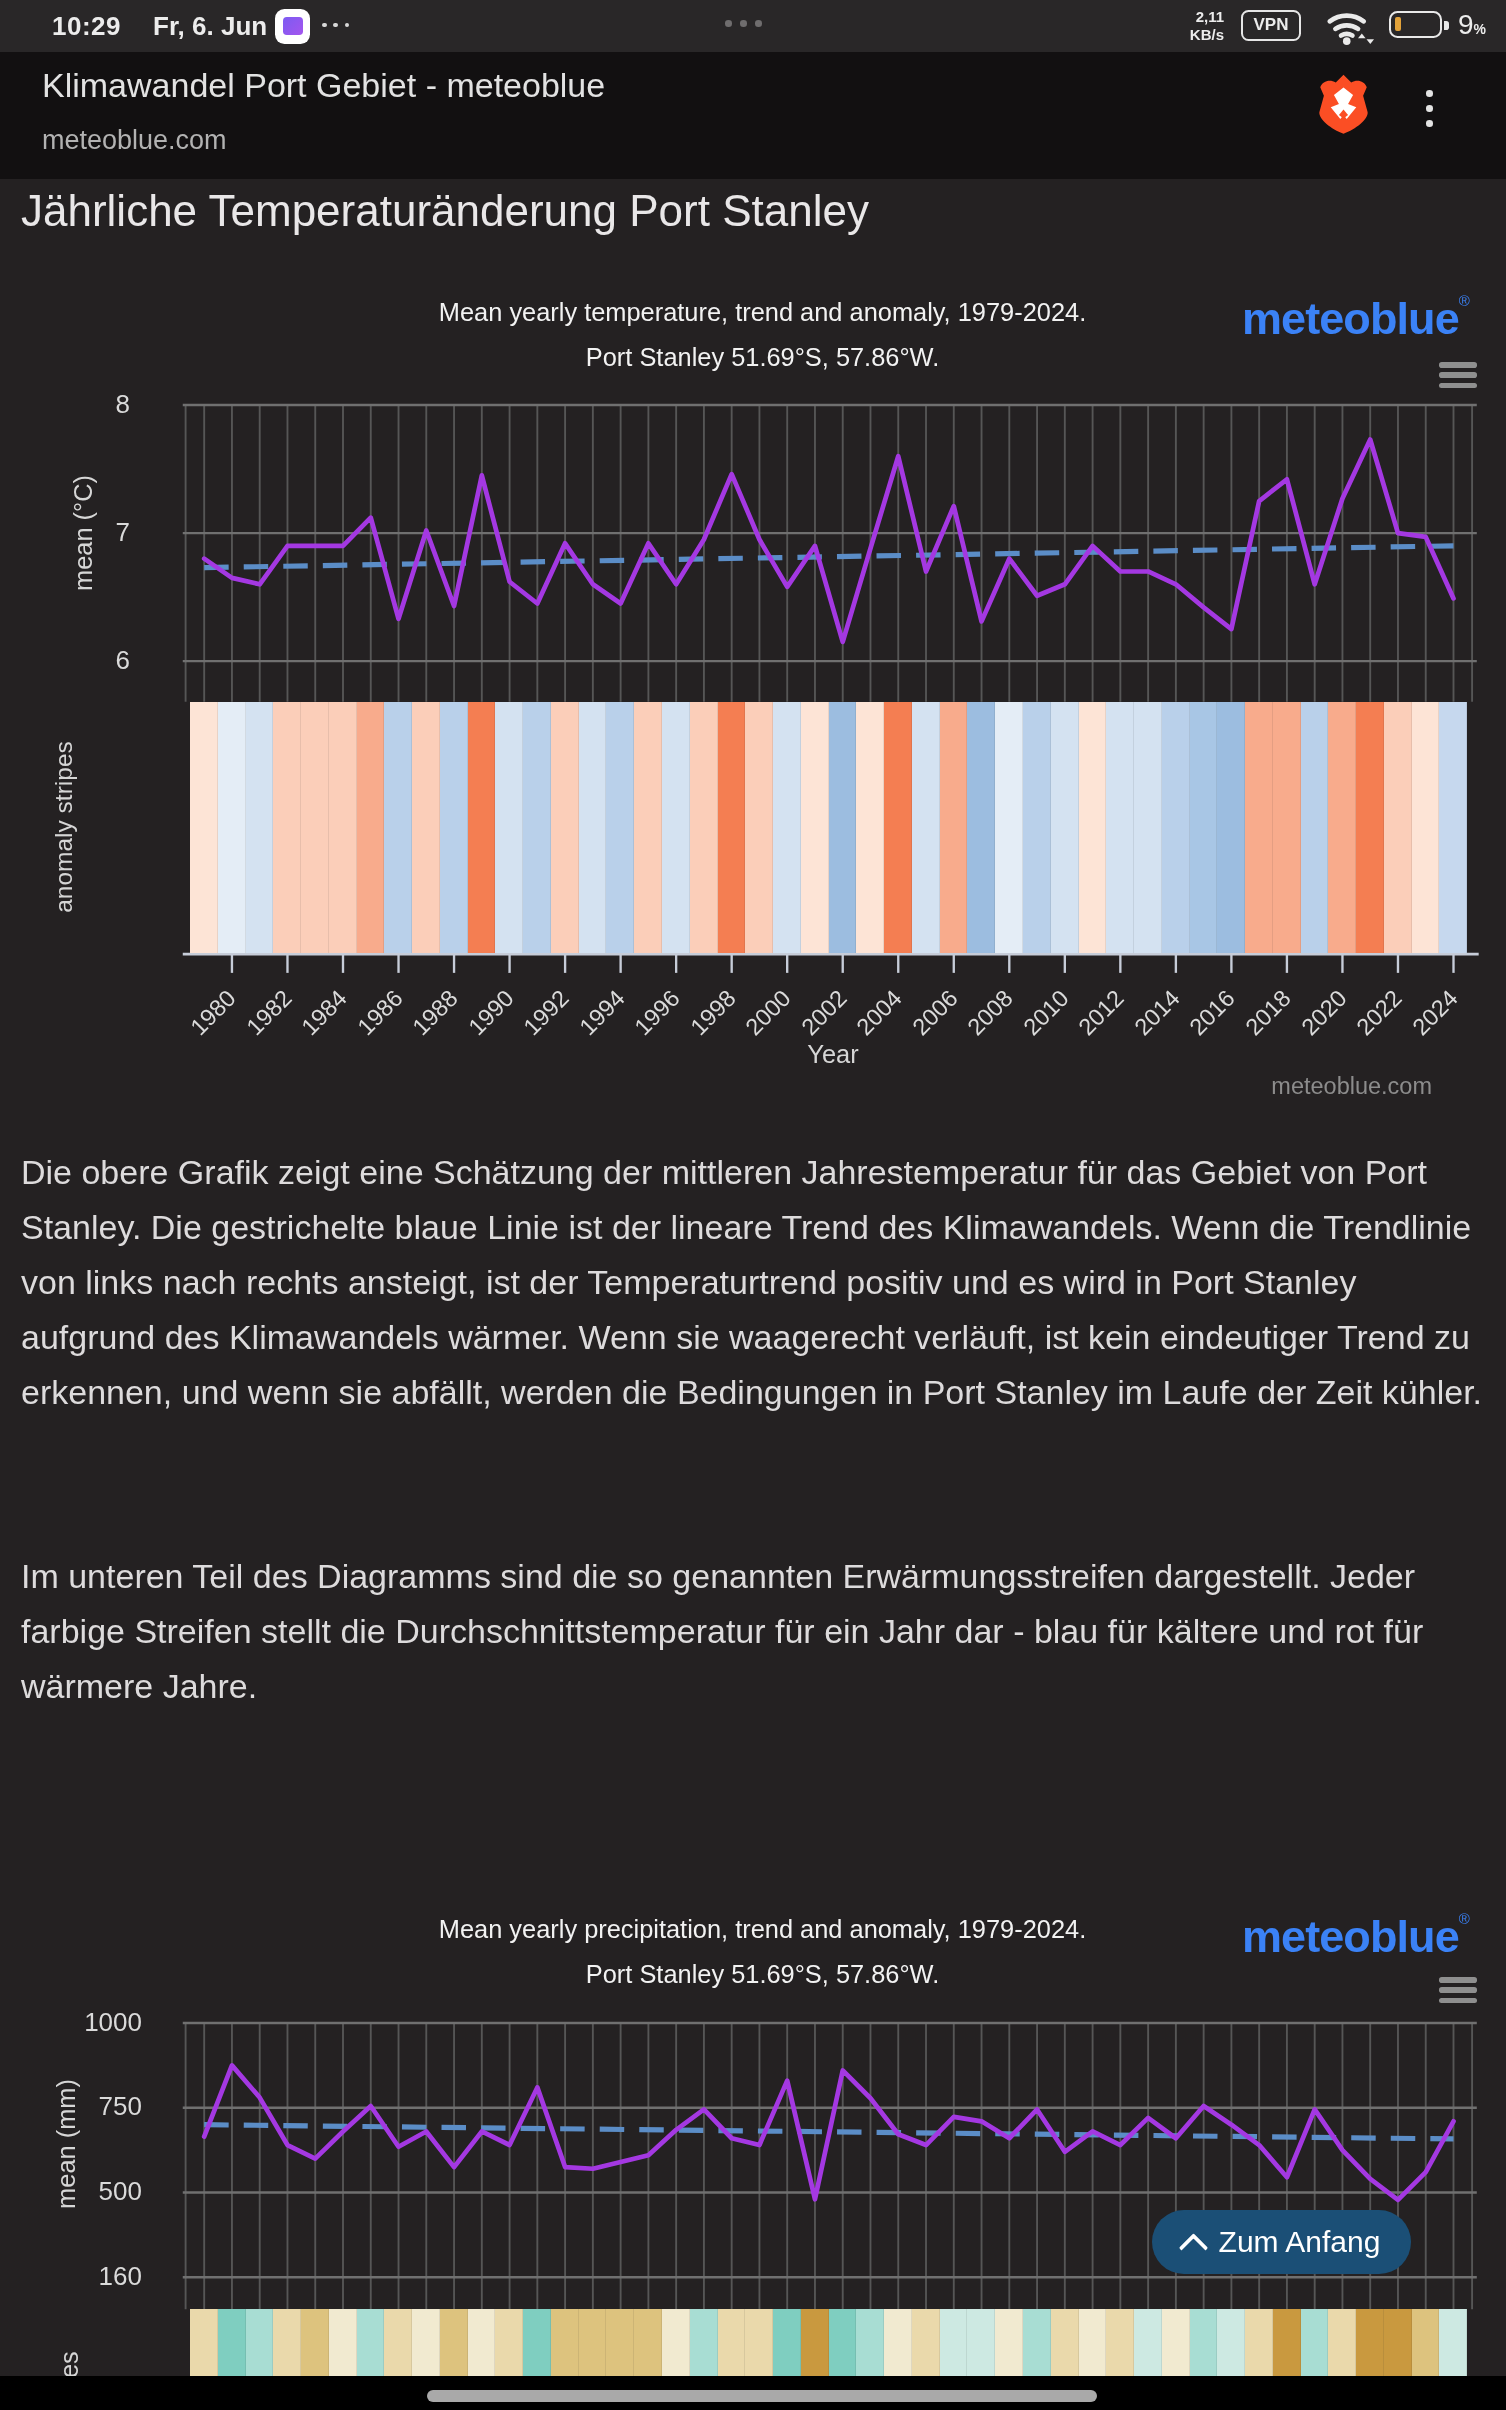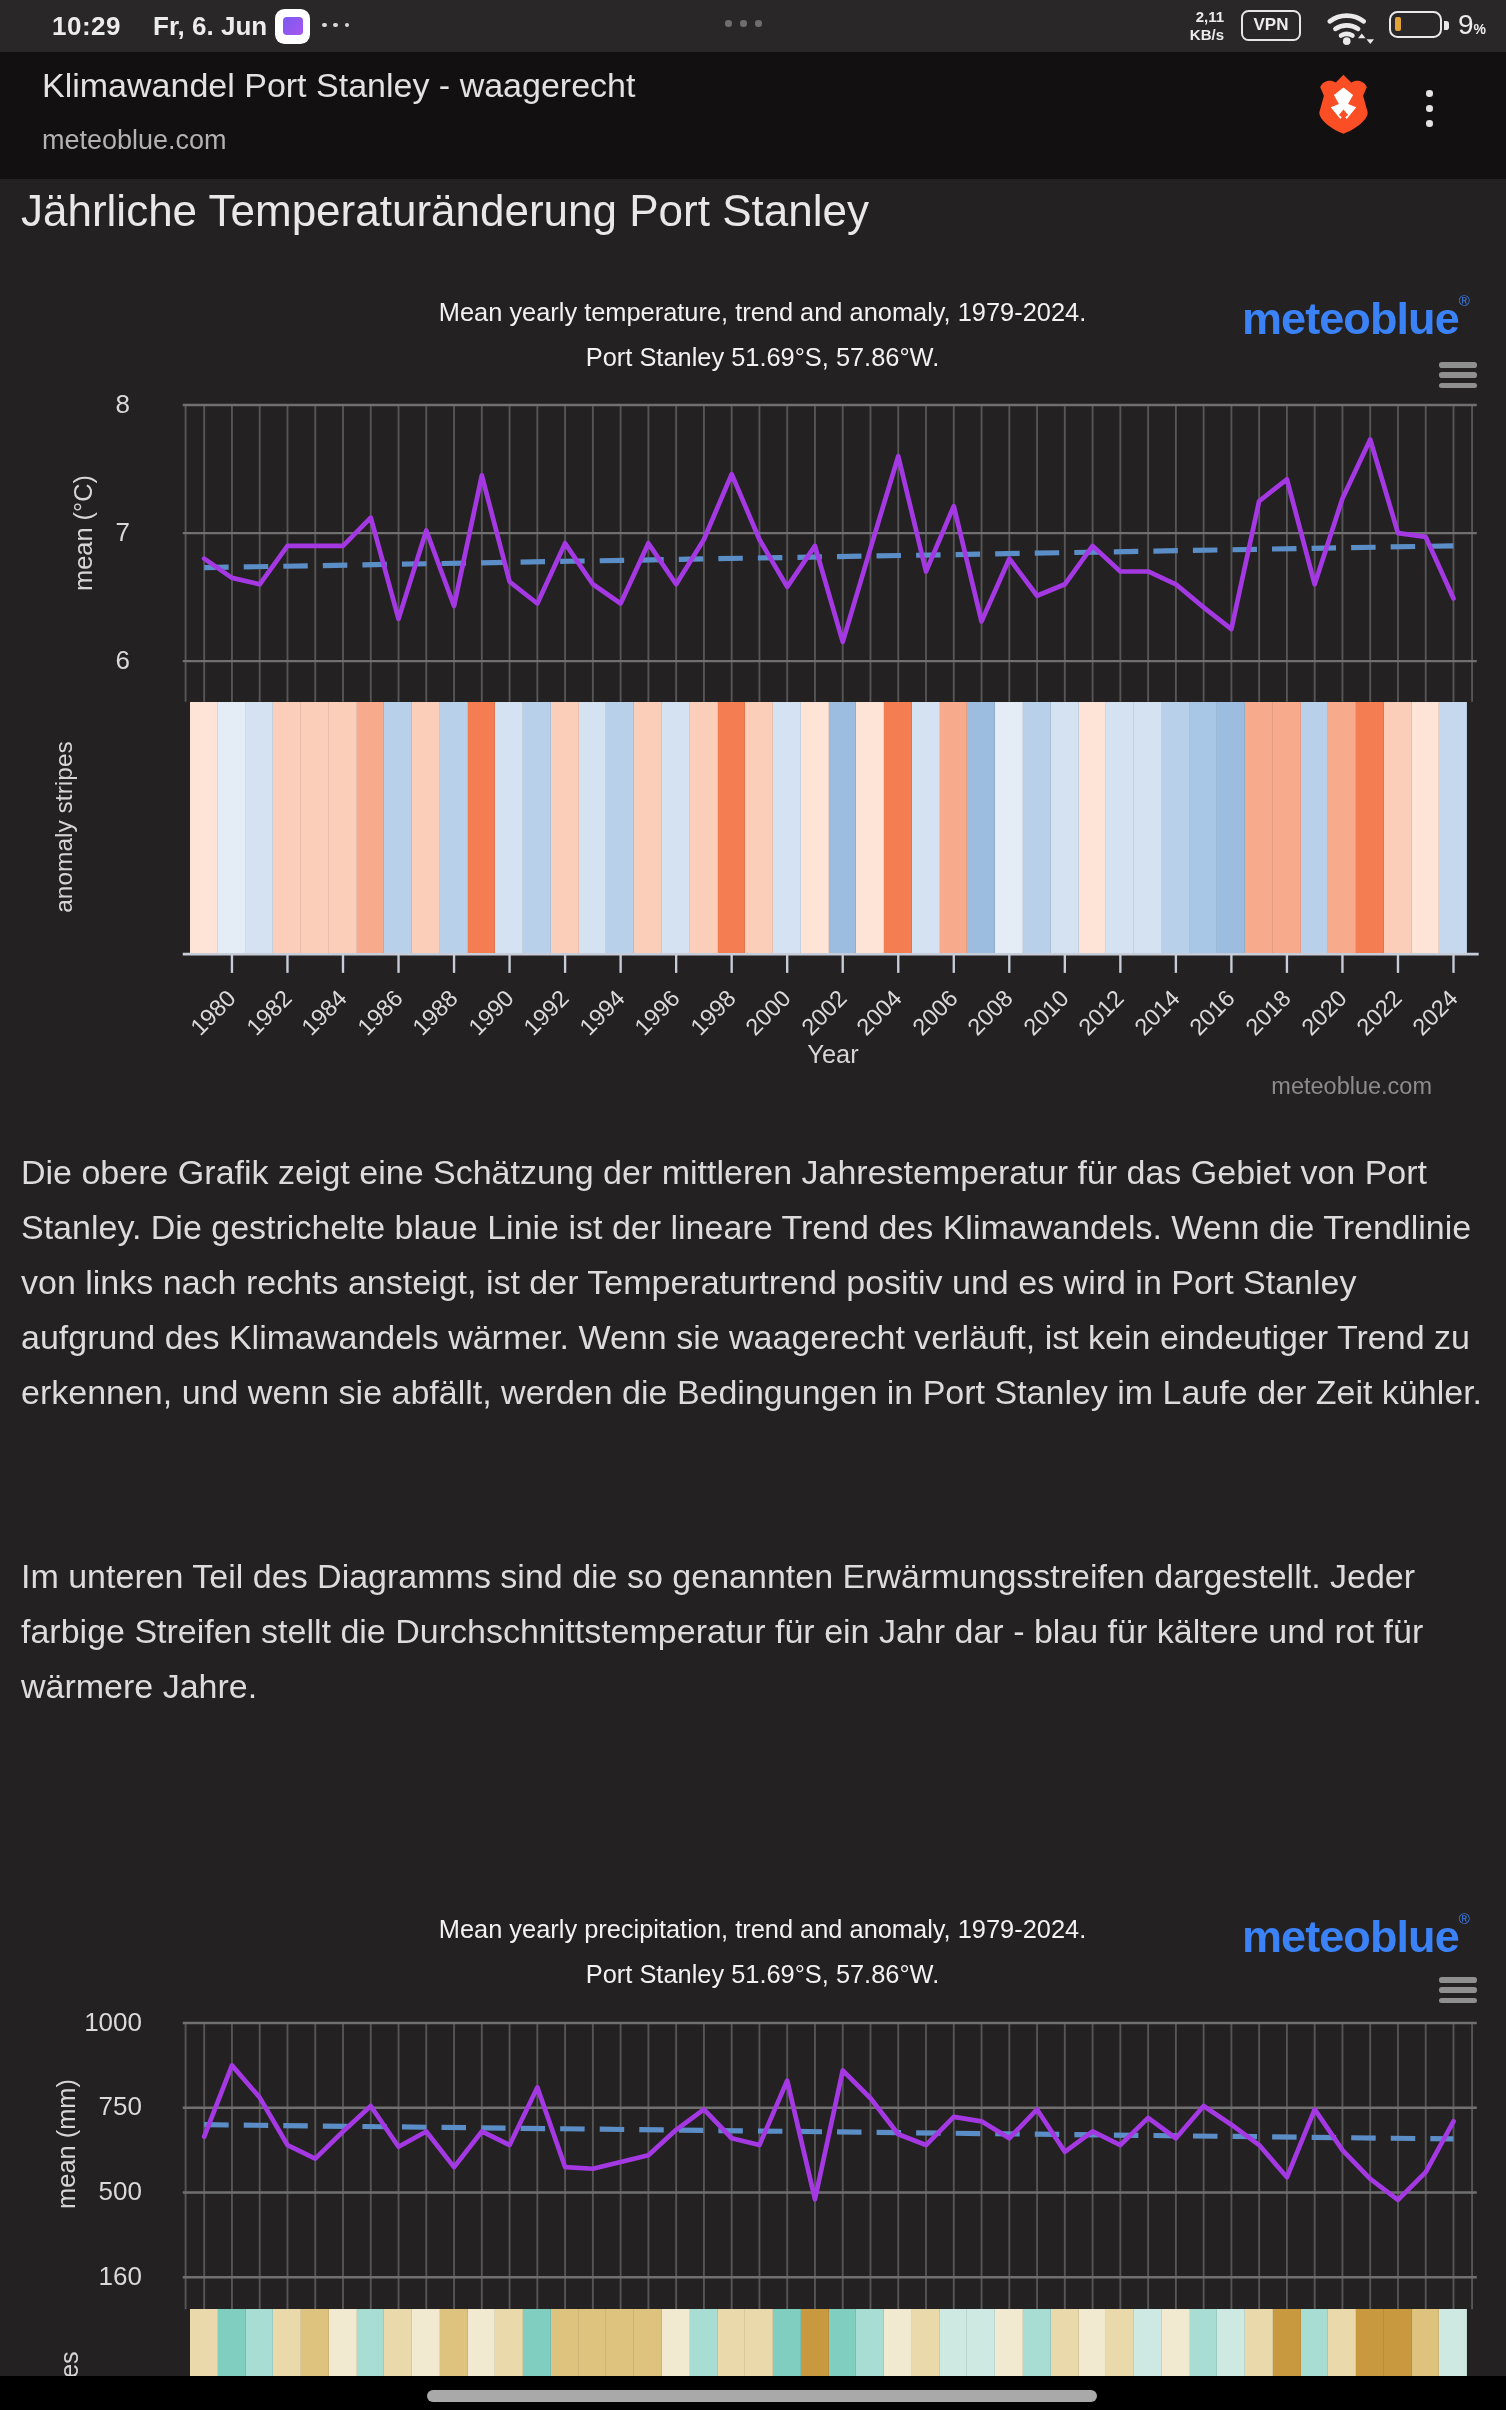--- a/index.html
+++ b/index.html
@@ -113,21 +113,21 @@
     <span class="abs sb-batt-body">
       <i class="abs sb-batt-fill"></i>
     </span>
     <i class="abs sb-batt-tip"></i>
     <span class="abs sb-pct">
       <span>9</span><span class="sb-pct-sign">%</span>
     </span>
   </div>
 
   <div class="abs browser-header">
-    <span class="abs bh-title">Klimawandel Port Stanley - waagerecht</span>
+    <span class="abs bh-title">Klimawandel Port Gebiet - meteoblue</span>
     <span class="abs bh-url">meteoblue.com</span>
     <span class="abs bh-brave">
       <svg width="55" height="62" viewBox="0 0 60 68">
         <path fill="#fb4e24" d="M30 2 L38.5 10.5 C45 6.5 53 9 55.5 15.5 L51.5 25 L56.5 43 C57 51 43.5 61.5 30 66.5 C16.5 61.5 3 51 3.5 43 L8.5 25 L4.5 15.5 C7 9 15 6.5 21.5 10.5 Z"></path>
         <path fill="#fff" d="M30 16 l10.5 8 -5.5 10 9 3.5 -10.5 13 -3.5 -4.5 -3.5 4.5 -10.5 -13 9 -3.5 -5.5 -10 z"></path>
         <path fill="#fb4e24" d="M30 40 l5 6 -5 4 -5 -4 z"></path>
       </svg>
     </span>
     <span class="abs bh-menu">
         <i></i>
@@ -424,19 +424,23 @@
       <span class="abs xtick" style="left: 1200px; top: 981px;">2018</span>
       <span class="abs xtick" style="left: 1256px; top: 981px;">2020</span>
       <span class="abs xtick" style="left: 1311px; top: 981px;">2022</span>
       <span class="abs xtick" style="left: 1367px; top: 981px;">2024</span>
       <span class="ytick" style="left: 40px; top: 2007px;">1000</span>
       <span class="ytick" style="left: 40px; top: 2091px;">750</span>
       <span class="ytick" style="left: 40px; top: 2176px;">500</span>
       <span class="ytick" style="left: 40px; top: 2261px;">160</span>
     </div>
 
+  <div class="abs back-top">
+    <span class="chev"></span>
+    <span>Zum Anfang</span>
+  </div>
 
   <div class="abs bottom-bar">
     <div class="abs scroll-pill"></div>
   </div>
 
 </div>
 
 
 </body></html>

